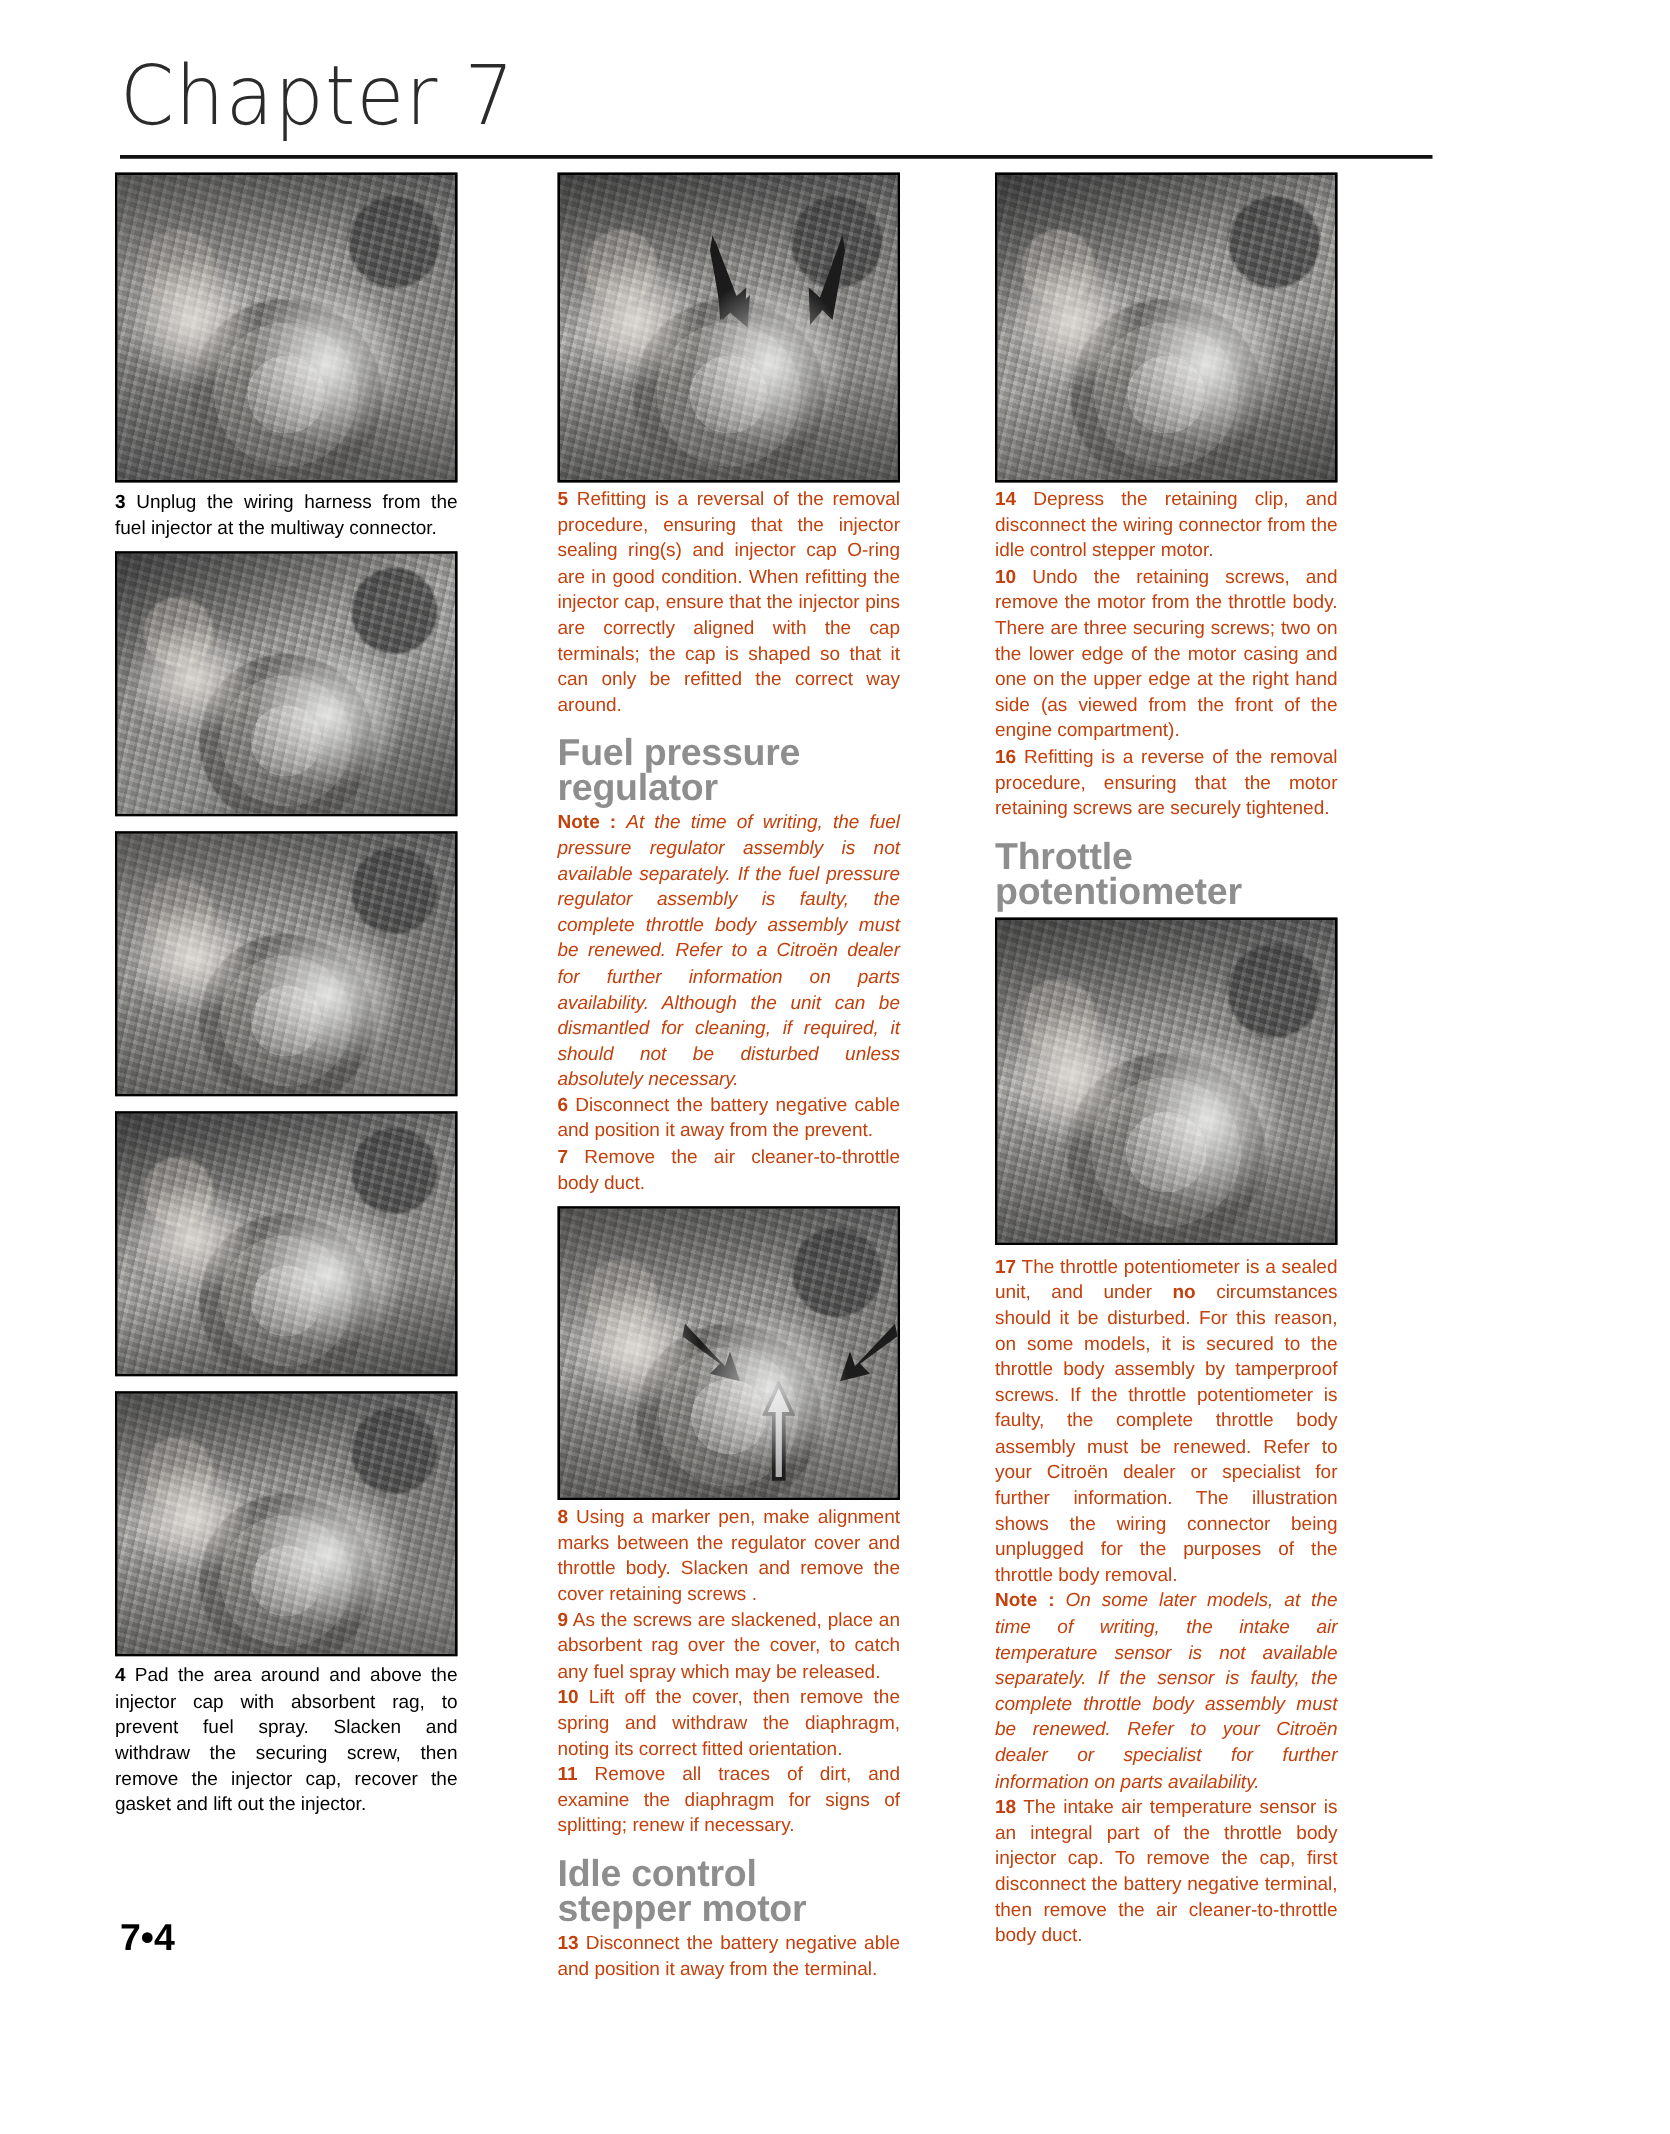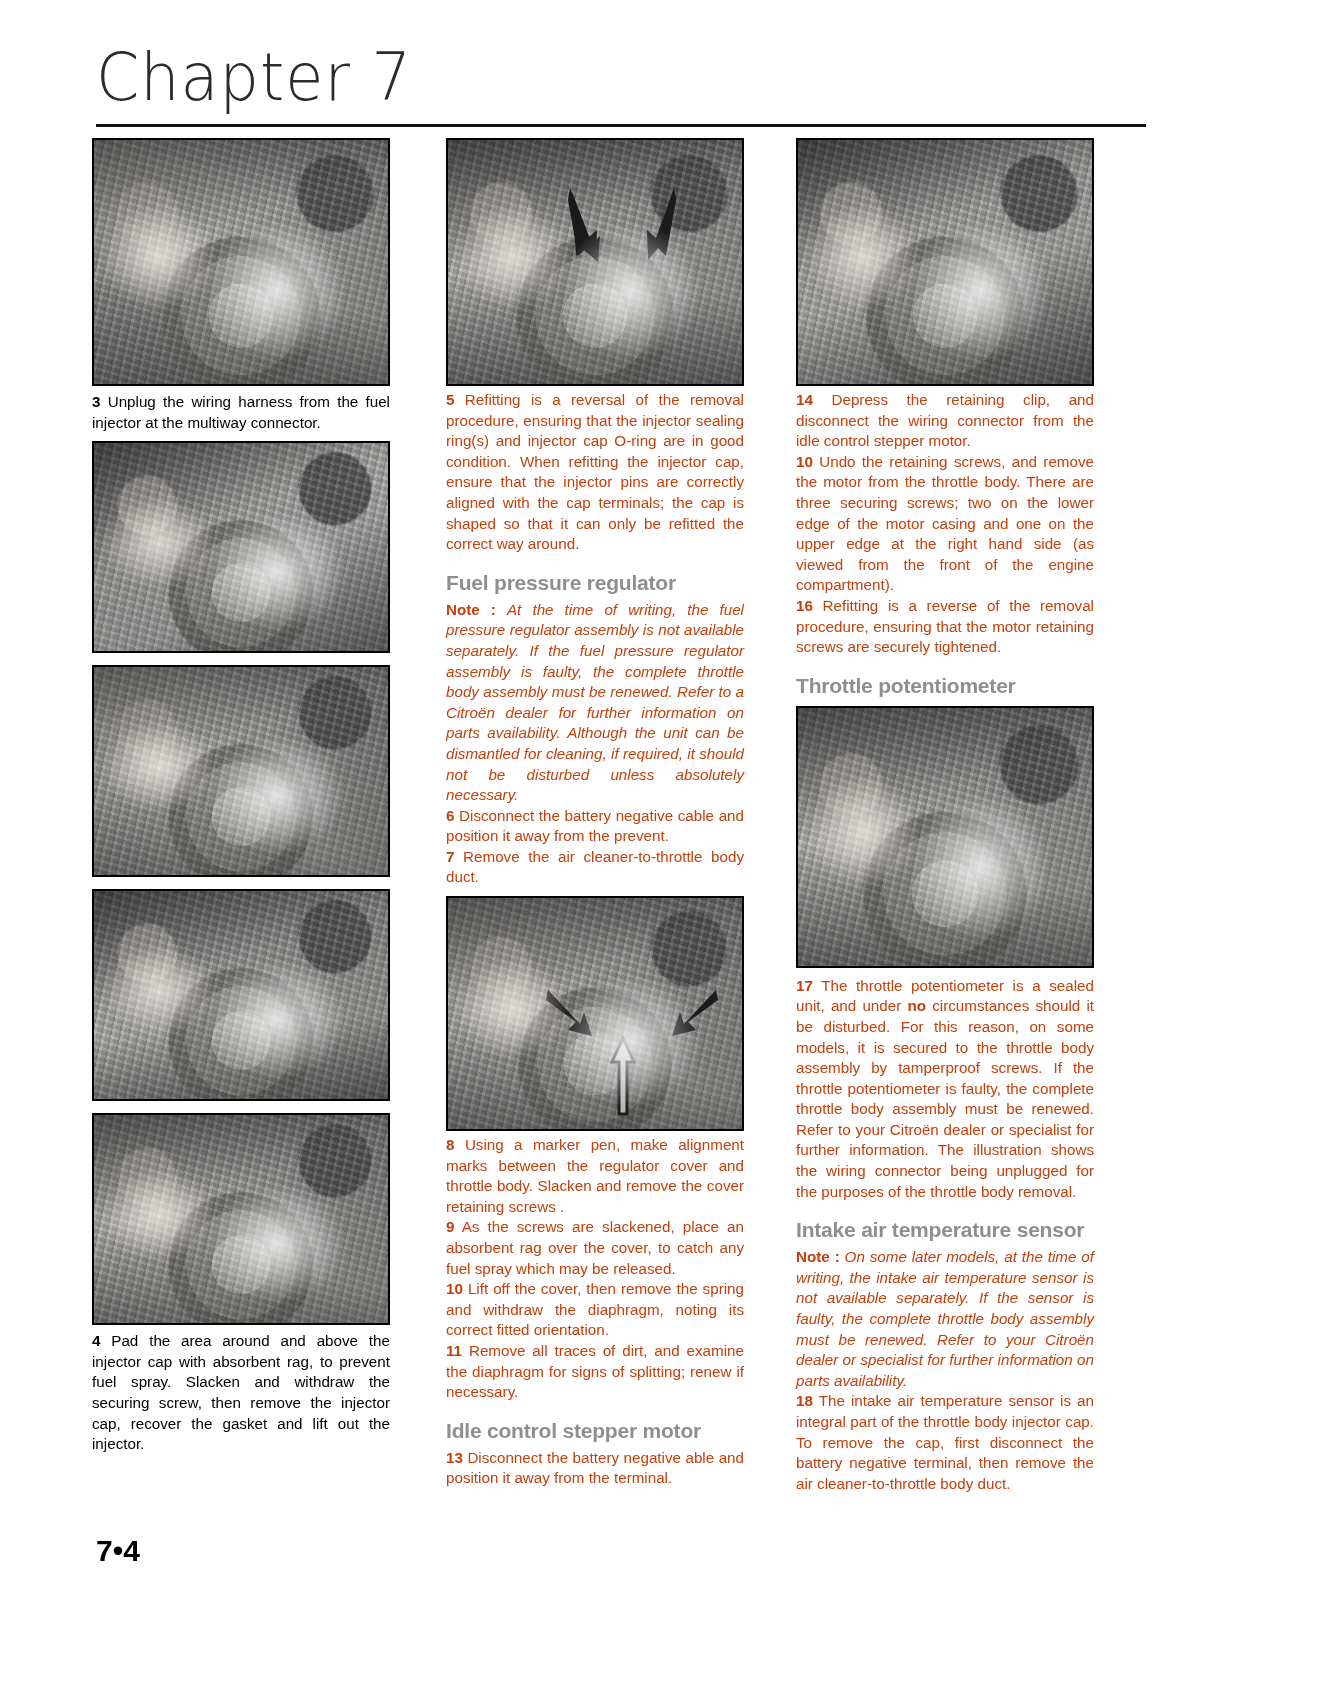--- a/index.html
+++ b/index.html
@@ -31,21 +31,21 @@
   }
   .head-rule {
     position:absolute; left:96px; top:124px; width:1050px; height:3px;
     background:#111;
   }
 
   
   .col {
     position:absolute;
     top:138px;
-    width:298px;
+    width:274px;
   }
   .col-1 { left:92px; }
   .col-2 { left:446px; }
   .col-3 { left:796px; }
 
   
   .para {
     font-size:15.2px;
     line-height:20.6px;
     text-align:justify;
@@ -61,21 +61,21 @@
   .bold { font-weight:bold; }
 
   .caption {
     font-size:15.2px;
     line-height:20.6px;
     text-align:justify;
     margin:6px 0 0 0;
   }
 
   .heading {
-    font-size:21px;
+    font-size:30px;
     line-height:28px;
     font-weight:bold;
     color:#8e8e8e;
     margin:14px 0 3px 0;
     letter-spacing:-0.2px;
   }
 
   .spacer-sm { height:8px; }
 
   
@@ -253,21 +253,20 @@
 
     <h2 class="heading">Throttle potentiometer</h2>
 
     <div class="photo" style="height:262px; margin-top:6px;">
       <div class="ph-grad" style="background:linear-gradient(190deg,#2d2d2d,#aeaba6 36%,#eeebe5 60%,#4a4845 100%);"></div>
         <div class="ph-tex"></div>
     </div>
 
     <p class="para" style="margin-top:8px;"><span class="num">17</span> <span>The throttle potentiometer is a sealed unit, and under </span><span class="bold">no</span><span> circumstances should it be disturbed. For this reason, on some models, it is secured to the throttle body assembly by tamperproof screws. If the throttle potentiometer is faulty, the complete throttle body assembly must be renewed. Refer to your Citroën dealer or specialist for further information. The illustration shows the wiring connector being unplugged for the purposes of the throttle body removal.</span></p>
 
-    <h2 class="heading">Intake air temperature sensor</h2>
 
     <p class="para"><span class="note-lead">Note :</span> <span class="ital">On some later models, at the time of writing, the intake air temperature sensor is not available separately. If the sensor is faulty, the complete throttle body assembly must be renewed. Refer to your Citroën dealer or specialist for further information on parts availability.</span></p>
 
     <p class="para"><span class="num">18</span> <span>The intake air temperature sensor is an integral part of the throttle body injector cap. To remove the cap, first disconnect the battery negative terminal, then remove the air cleaner-to-throttle body duct.</span></p>
 
   </div>
 
   <div class="folio">7•4</div>
 
 </div>

